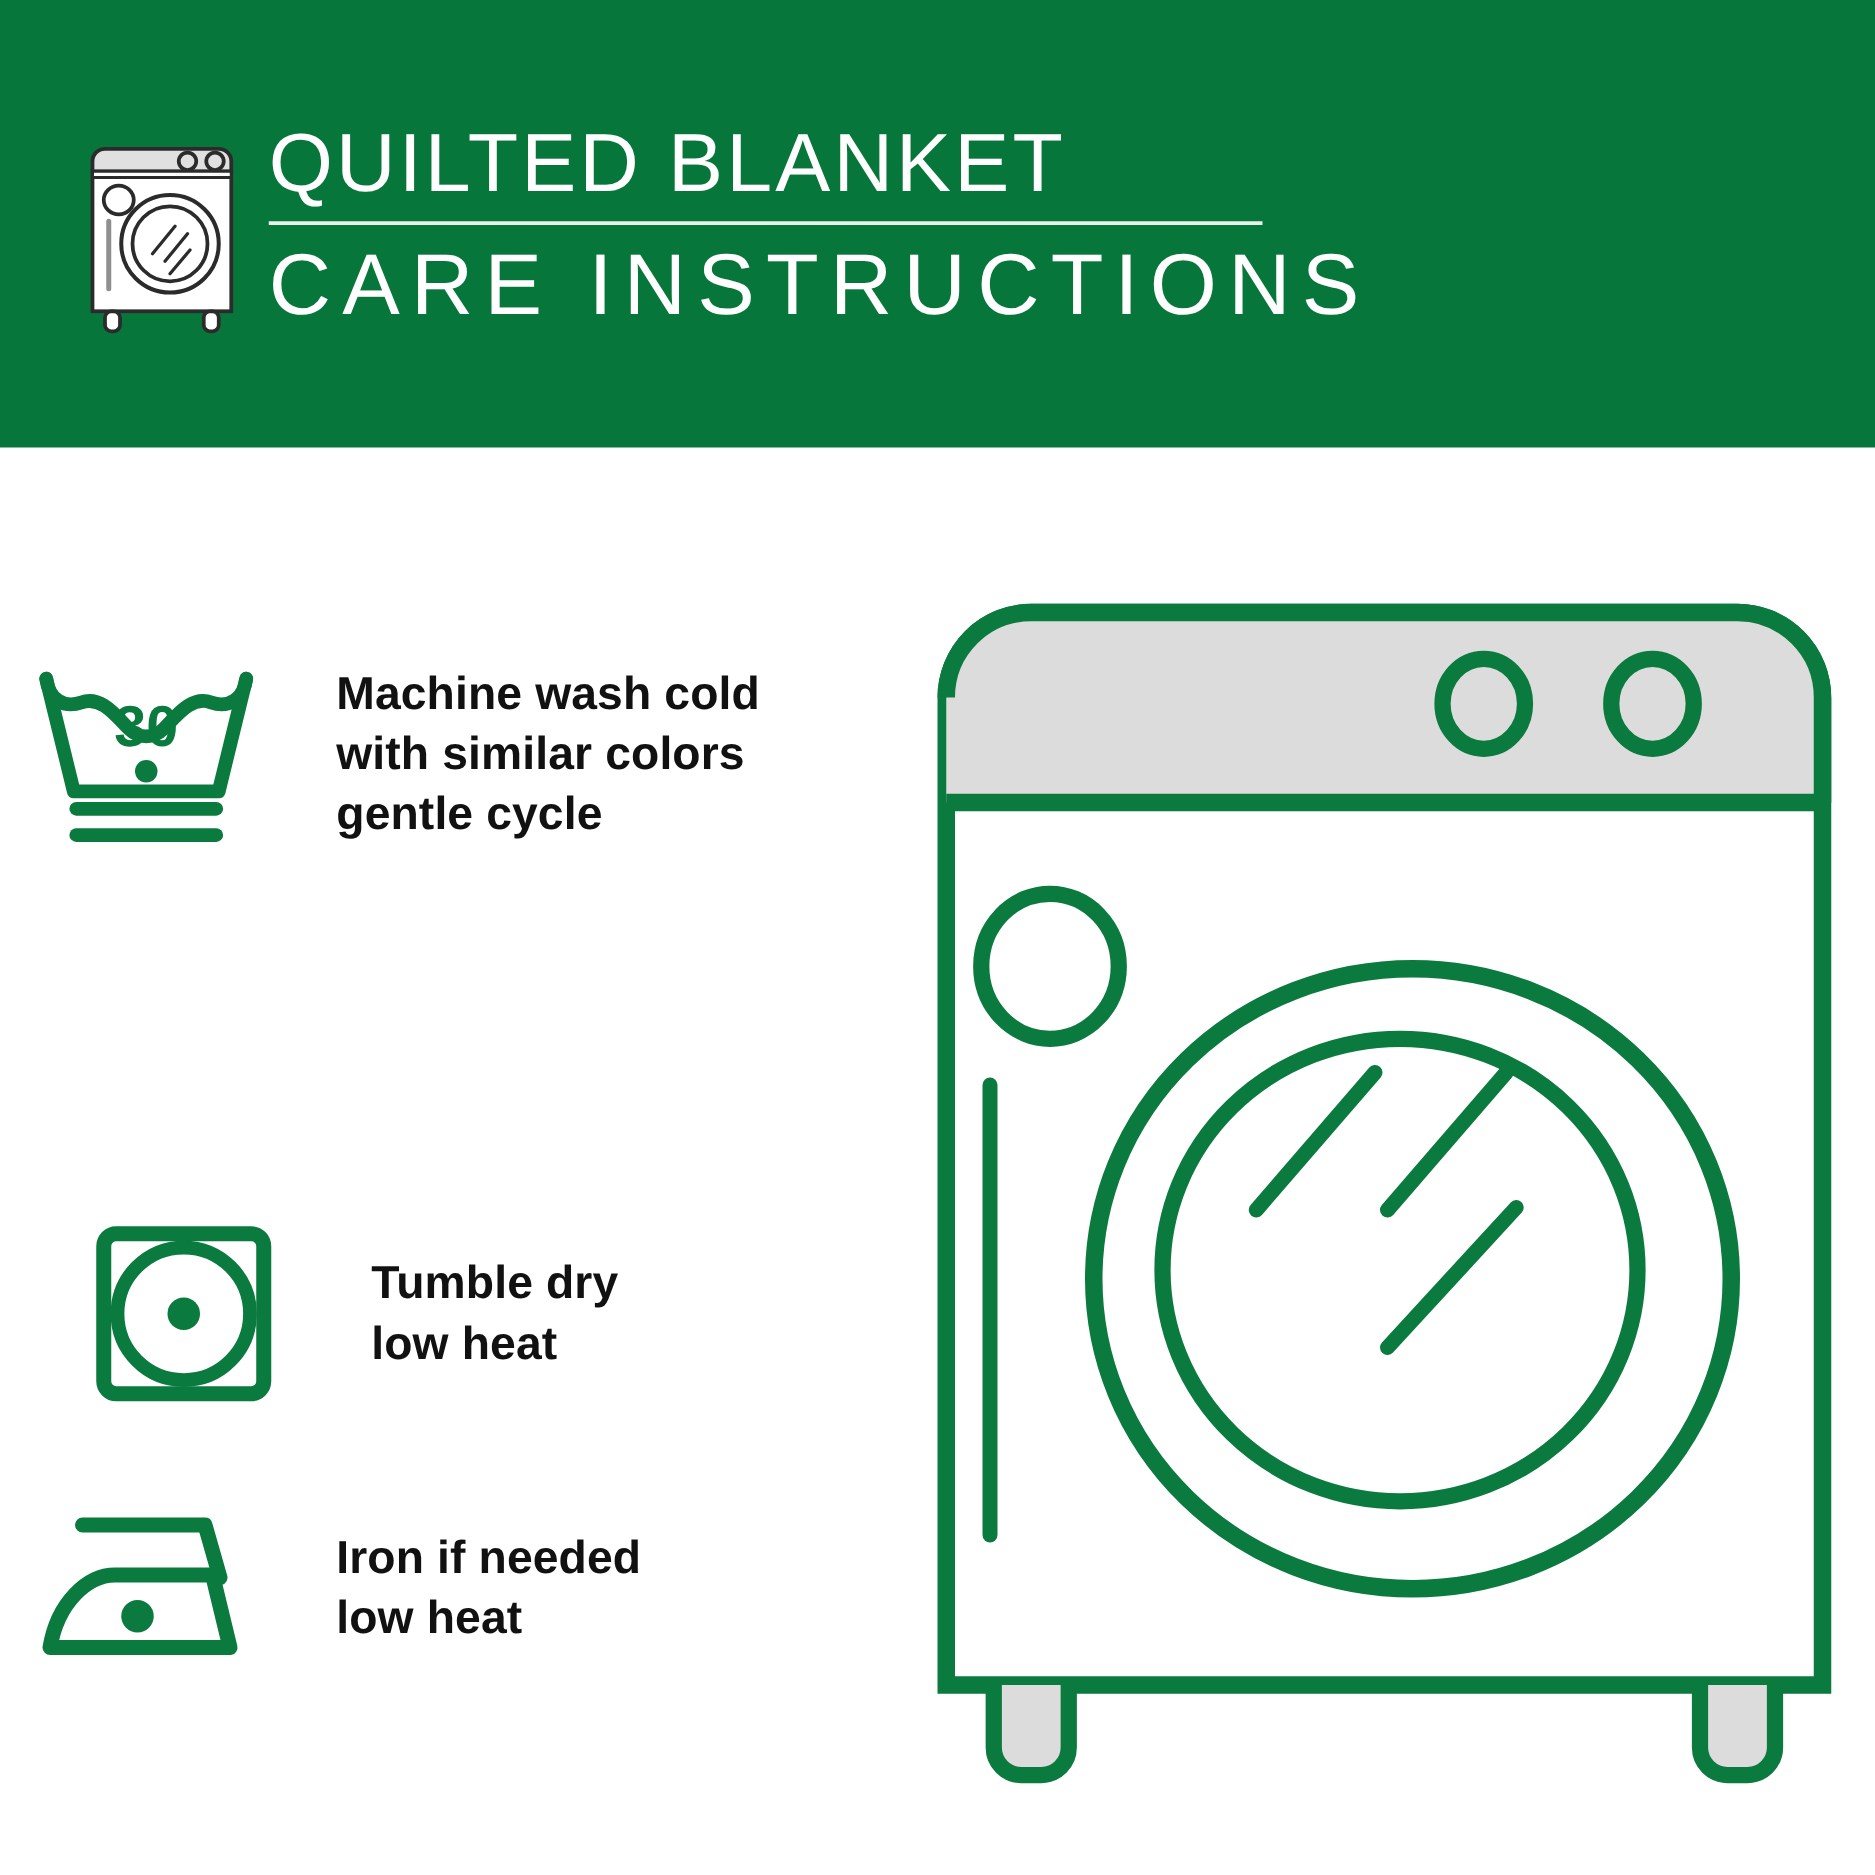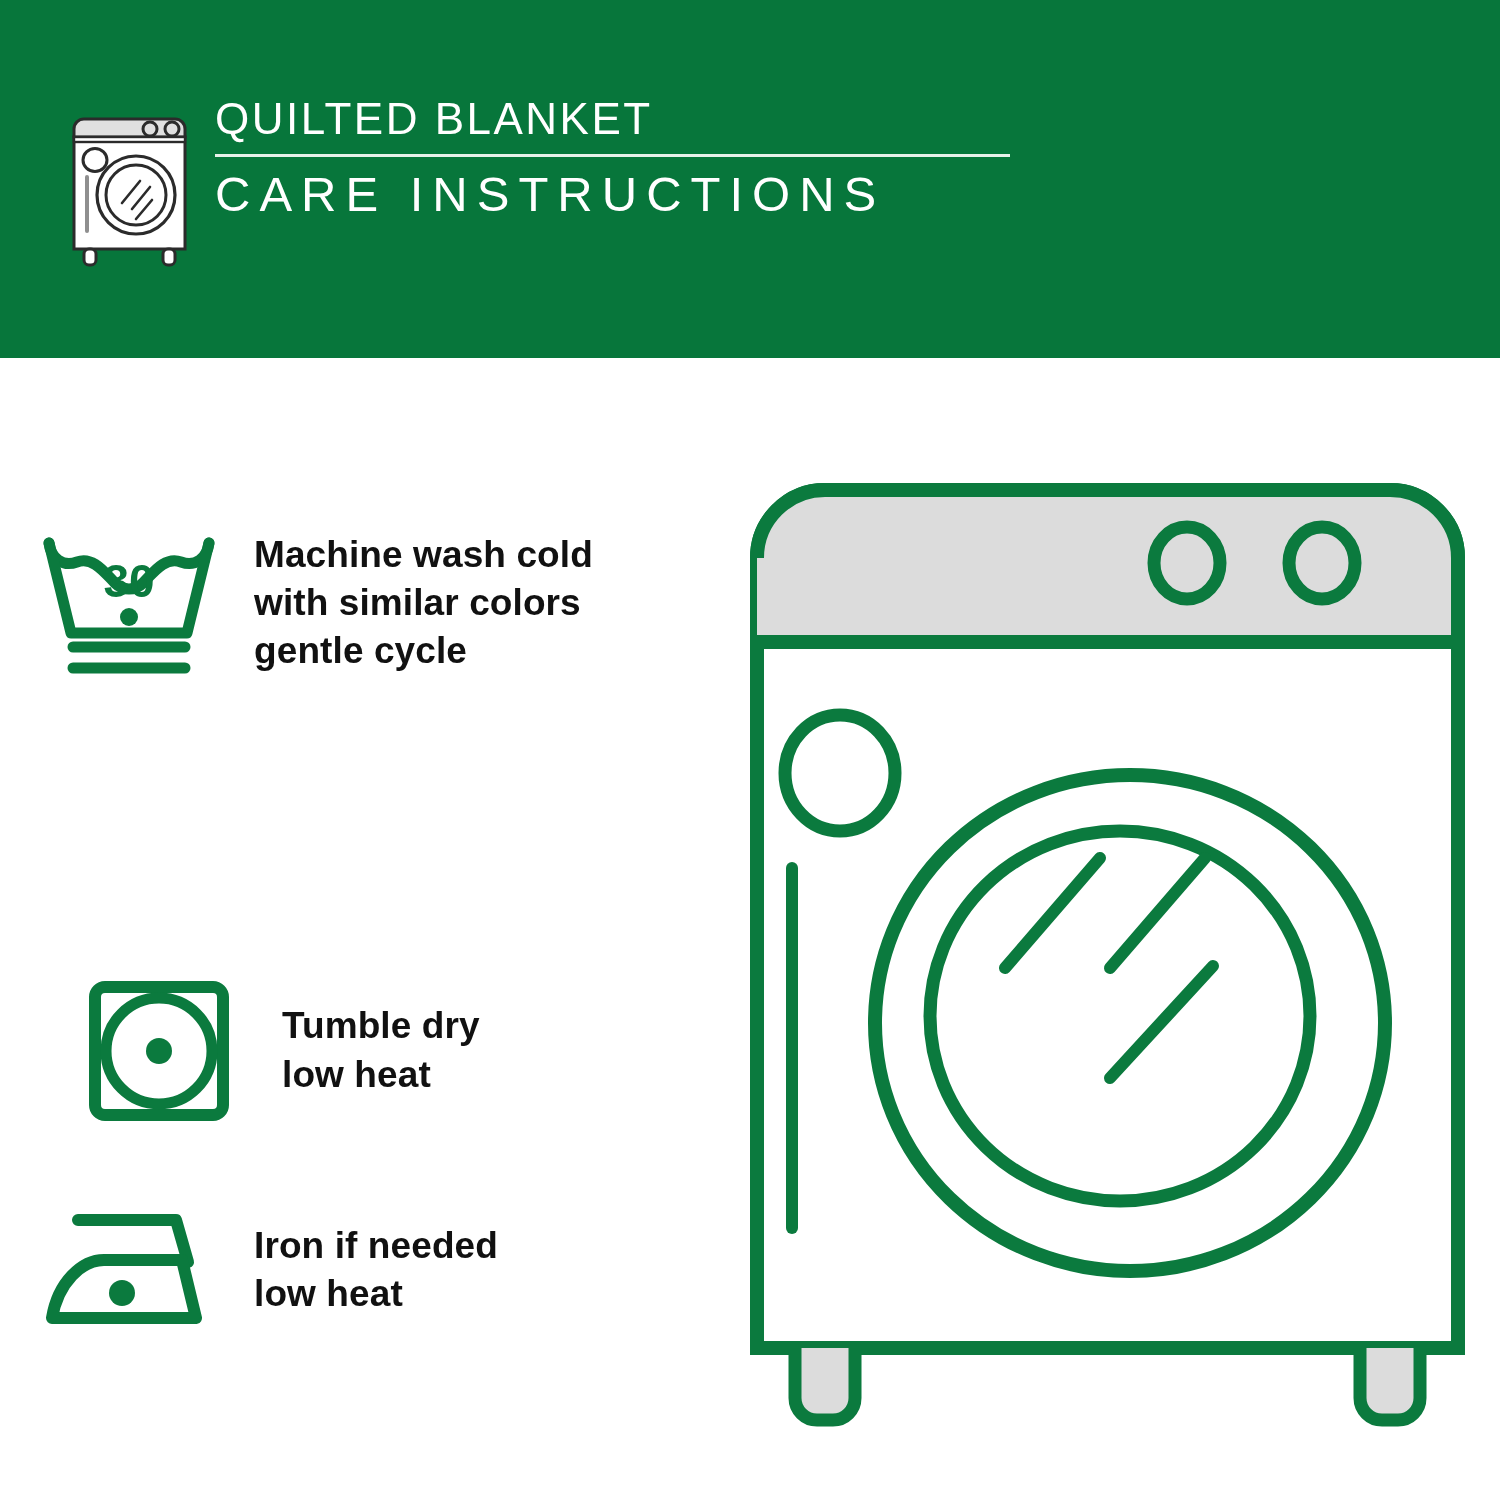--- a/index.html
+++ b/index.html
@@ -17,54 +17,55 @@
     background:#07763b;
   }
   .header-logo {
     position:absolute; left:62px; top:105px;
     width:135px; height:165px;
   }
   .header-text {
     position:absolute; left:215px; top:96px; width:810px;
   }
   .title-main {
-    font-size:44px;
+    font-size:66px;
     letter-spacing:2.5px;
     color:#ffffff;
     font-weight:400;
     line-height:1.05;
     white-space:nowrap;
   }
   .title-rule {
     height:3px;
     background:#e8f2ea;
     margin-top:12px;
     margin-bottom:12px;
     width:795px;
   }
   .title-sub {
-    font-size:49px;
+    font-size:69px;
     letter-spacing:9px;
     color:#ffffff;
     font-weight:400;
     line-height:1.05;
     white-space:nowrap;
   }
 
   
   .care-list {
     position:absolute; left:0; top:358px;
     width:730px; height:1142px;
   }
   .care-row {
     position:absolute;
-    left:16px;
+    left:4px;
     width:730px;
     display:flex;
     align-items:center;
+    gap:27px;
   }
   .care-row.r0 { top:150px;  height:190px; }
   .care-row.r1 { top:368px;  height:185px; }
   .care-row.r2 { top:600px;  height:185px;padding-left:28px; }
   .care-row.r3 { top:822px;  height:180px; }
 
   .care-symbol {
     width:230px;
     min-width:230px;
     height:180px;

